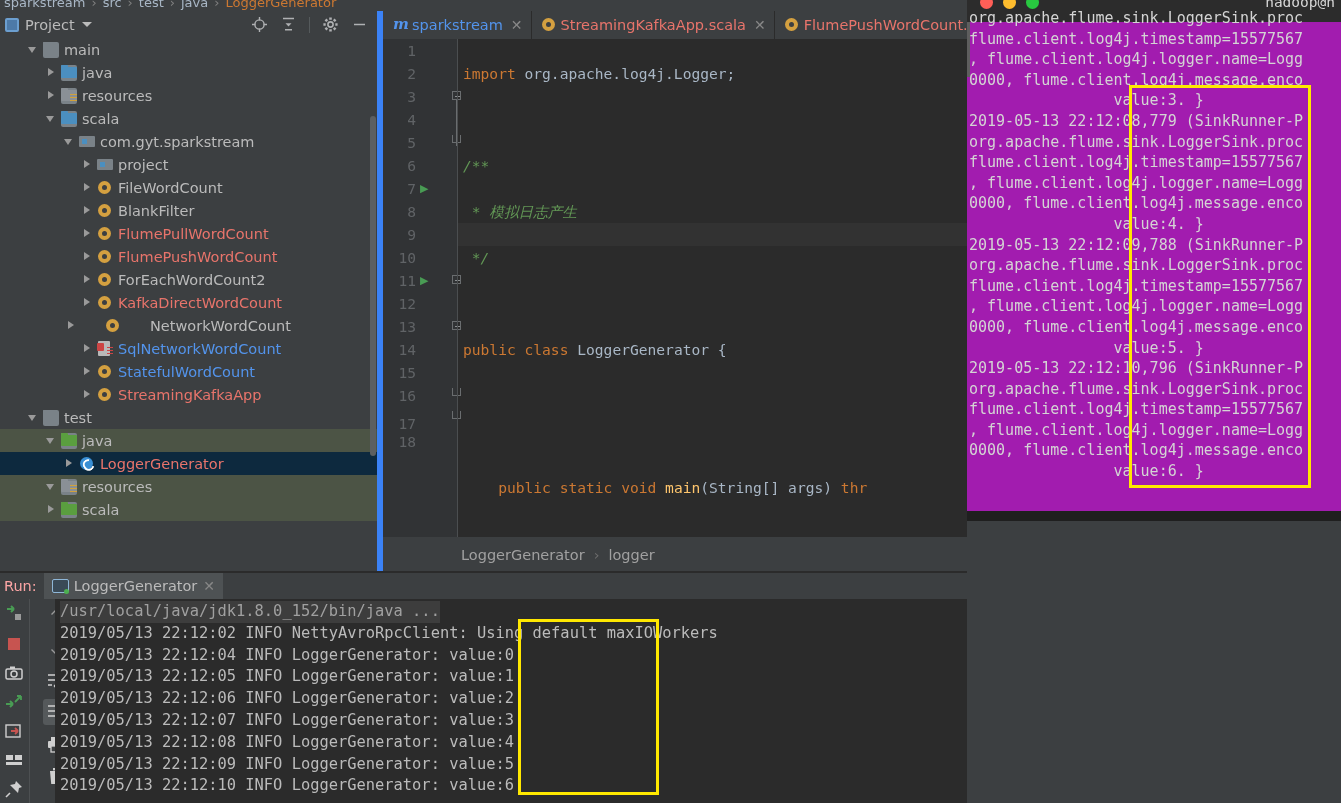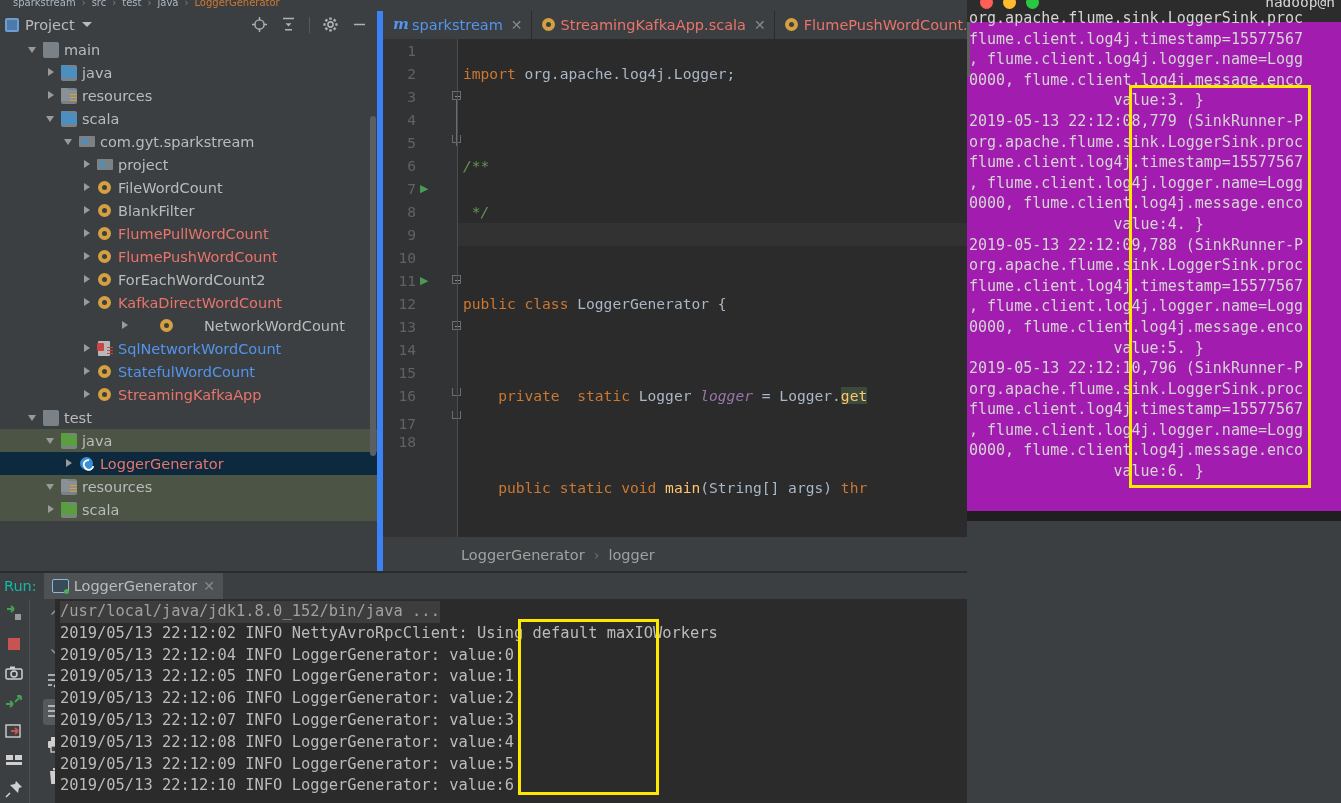--- a/index.html
+++ b/index.html
@@ -9,22 +9,22 @@
     font-family:"DejaVu Sans", sans-serif;
     font-size:13px;
     color:#bbbbbb;
   }
   #root { position:relative; width:1341px; height:803px; }
 
   
   .top-crumb {
     position:absolute; left:0; top:0; width:967px; height:11px;
     background:#3c3f41; overflow:hidden;
-    font-size:10px; line-height:13px; white-space:nowrap;
-    padding-left:13px;
+    font-size:13px; line-height:13px; white-space:nowrap;
+    padding-left:4px;
     color:#a9b7c6;
   }
   .top-crumb span { position:relative; top:-4px; }
   .top-crumb .sep { color:#808080; padding:0 6px; }
   .top-crumb .cls { color:#cc7832; }
 
   
   .proj-panel {
     position:absolute; left:0; top:11px; width:383px; height:562px;
     background:#b91c1c; border-right:6px solid #3b82f6;
@@ -213,21 +213,21 @@
     position:absolute; left:1129px; top:85px; width:182px; height:403px;
     border:3px solid #ffe800; pointer-events:none;
   }
 
   
   .run-panel {
     position:absolute; left:0; top:573px; width:967px; height:230px;
     background:#3c3f41;
   }
   .run-tabbar { height:26px; display:flex; align-items:center; background:#3c3f41; }
-  .run-label { padding:0 7px 0 4px; font-size:14.5px; color:#14b8a6; }
+  .run-label { padding:0 7px 0 4px; font-size:14.5px; color:#fca5a5; }
   .run-tab {
     height:26px; display:flex; align-items:center; gap:6px; padding:0 8px;
     background:#4e5254; font-size:14.5px; color:#bbbbbb;
   }
   .run-tab .rico { position:relative; width:16px;height:14px; flex:0 0 auto; }
   .rico::before{content:'';position:absolute;left:0;top:0;width:15px;height:12px;border:1.6px solid #8fb7d8;border-radius:2px;background:#3a4a57;}
   .rico::after{content:'';position:absolute;right:-1px;bottom:-1px;width:5px;height:5px;border-radius:50%;background:#4caf50;}
   .run-tab .rclose { color:#888; font-size:14px; }
 
   .run-toolbar-left {
@@ -356,21 +356,21 @@
         <div class="trow" style="padding-left: 82px;">
           <span class="arrow right"></span>
           <span class="tico ic-obj"></span>
           <span class="tlabel c-grey">ForEachWordCount2</span>
         </div>
         <div class="trow" style="padding-left: 82px;">
           <span class="arrow right"></span>
           <span class="tico ic-obj"></span>
           <span class="tlabel c-red">KafkaDirectWordCount</span>
         </div>
-        <div class="trow" style="padding-left: 120px; gap: 24px;">
+        <div class="trow" style="padding-left: 66px; gap: 24px;">
           <span class="arrow right"></span>
           <span class="tico ic-obj"></span>
           <span class="tlabel c-grey">NetworkWordCount</span>
         </div>
         <div class="trow" style="padding-left: 82px;">
           <span class="arrow right"></span>
           <span class="tico ic-scalafile">
             <span class="tick"></span>
           </span>
           <span class="tlabel c-blue">SqlNetworkWordCount</span>
@@ -476,25 +476,25 @@
           </div>
         <div class="fold" style="top:368px;">
             <span class="fold-end"></span>
           </div>
         <div class="gutter-line"></div>
       </div>
       <div class="code">
 <div class="row"><span class="kw">import</span><span class="pln"> org.apache.log4j.Logger;</span></div>
 <div class="row"></div>
 <div class="row"><span class="cmt">/**</span></div>
+<div class="row"><span class="cmt"> * 模拟日志产生</span></div>
 <div class="row"><span class="cmt"> */</span></div>
 <div class="row"></div>
 <div class="row"><span class="kw">public class </span><span class="pln">LoggerGenerator {</span></div>
 <div class="row"></div>
-<div class="row"><span class="pln">    </span><span class="kw">private  static </span><span class="pln">Logger </span><span class="fld">logger </span><span class="pln">= Logger.</span><span class="mth hl-get">get</span></div>
 <div class="row"></div>
 <div class="row"><span class="pln">    </span><span class="kw">public static void </span><span class="mth">main</span><span class="pln">(String[] args) </span><span class="kw">thr</span></div>
 
 
 
 
 
 
 
       </div>

